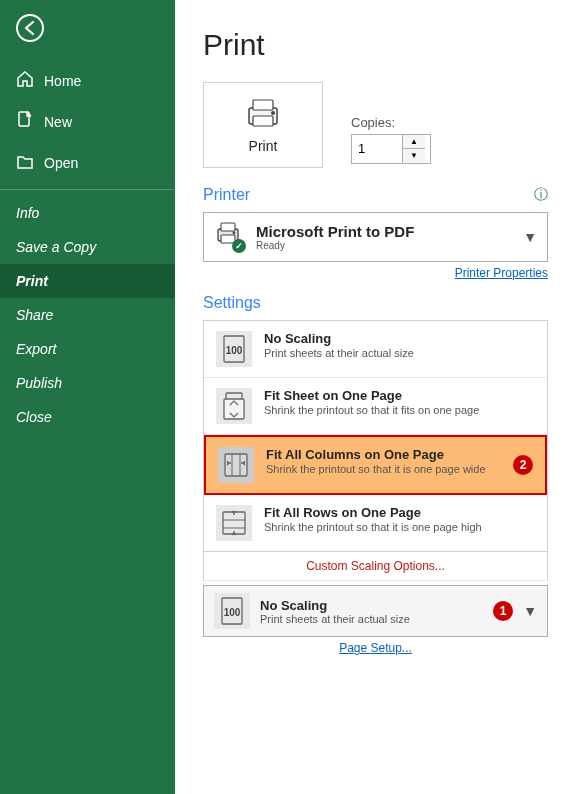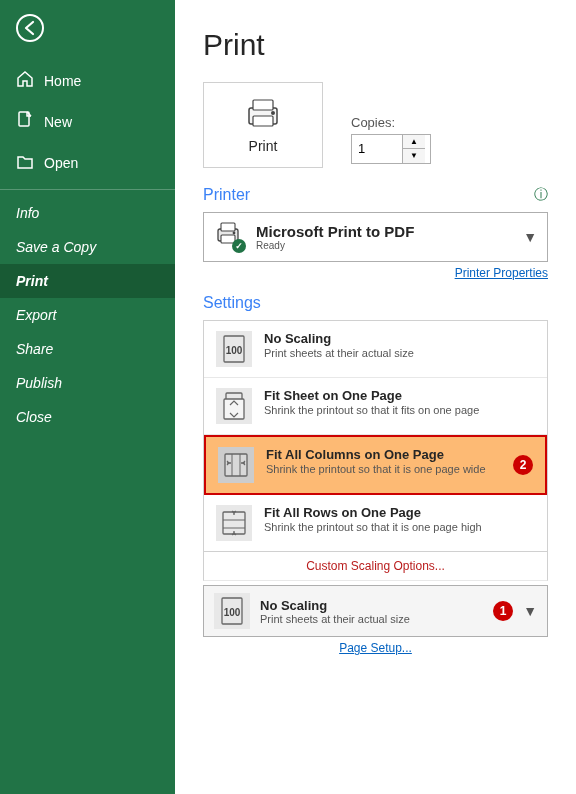--- a/index.html
+++ b/index.html
@@ -314,24 +314,24 @@
   <div class="sidebar-text-item">
     <span>Info</span>
   </div>
   <div class="sidebar-text-item">
     <span>Save a Copy</span>
   </div>
   <div class="sidebar-text-item active">
     <span>Print</span>
   </div>
   <div class="sidebar-text-item">
+    <span>Share</span>
+  </div>
+  <div class="sidebar-text-item">
     <span>Export</span>
-  </div>
-  <div class="sidebar-text-item">
-    <span>Share</span>
   </div>
   <div class="sidebar-text-item">
     <span>Publish</span>
   </div>
   <div class="sidebar-text-item">
     <span>Close</span>
   </div>
 </div>
 
 <div class="main">

